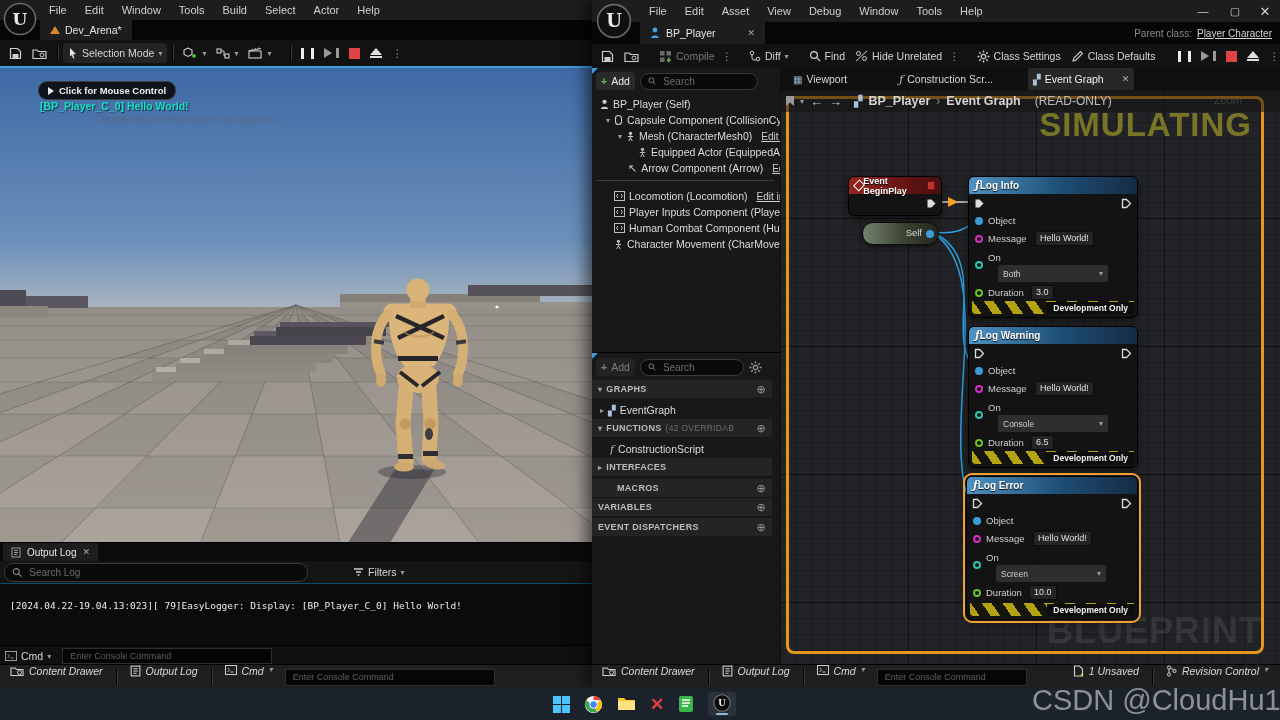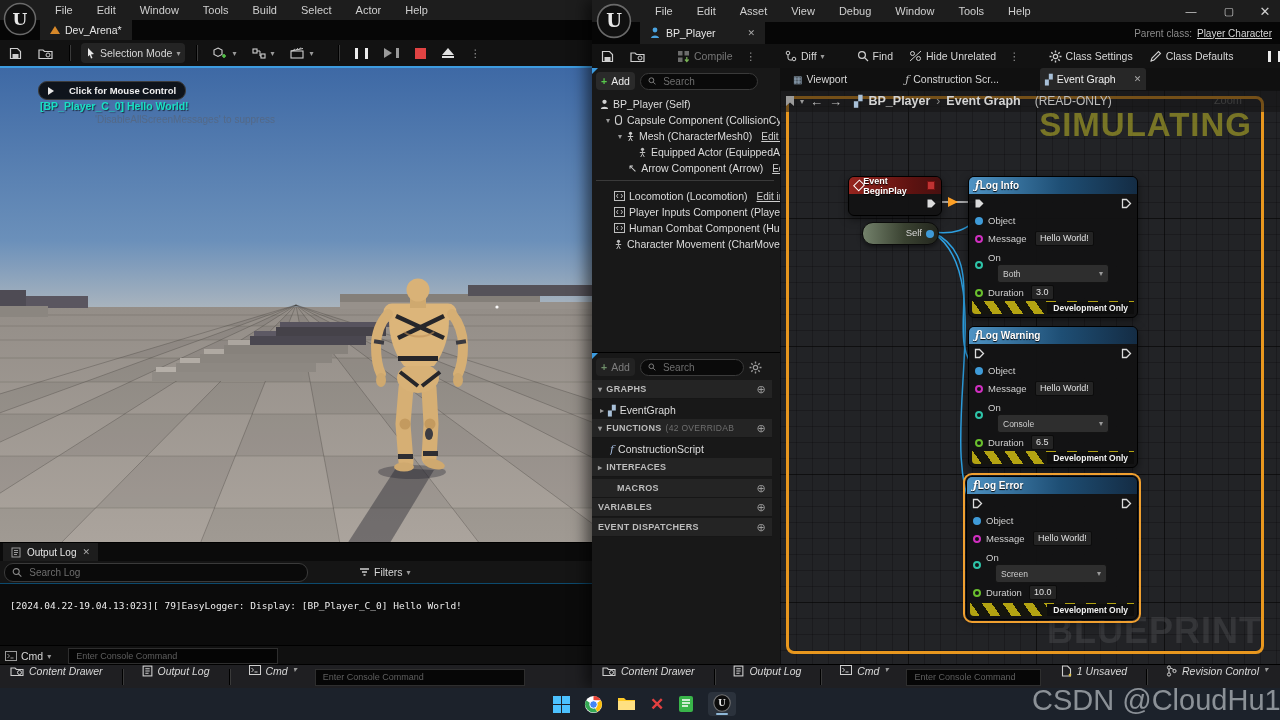--- a/index.html
+++ b/index.html
@@ -1,19 +1,19 @@
 <!DOCTYPE html>
 <html><head>
 <meta charset="utf-8">
 <style>
   html,body{margin:0;padding:0;background:#000;}
   #screen{position:relative;width:1280px;height:720px;overflow:hidden;background:#101010;
     font-family:"Liberation Sans",sans-serif;color:#cfcfcf;-webkit-font-smoothing:antialiased;}
   .abs{position:absolute;}
-  .row{display:flex;align-items:center;gap:6px;}
+  .row{display:flex;align-items:center;}
   .menu-item{font-size:11px;color:#cfcfcf;padding:0 9px;line-height:20px;white-space:nowrap;}
   .sep{width:1px;height:16px;background:#000;box-shadow:1px 0 0 #3a3a3a;margin:0 5px;}
   .tbtn{display:flex;align-items:center;gap:4px;color:#d6d6d6;font-size:10.5px;padding:0 5px;height:24px;white-space:nowrap;}
   .chev{font-size:8px;color:#9a9a9a;}
   .pill{background:#0a0a0a;border:1px solid #3a3a3a;border-radius:9px;height:17px;display:flex;align-items:center;padding:0 7px;gap:5px;}
   input.raw{background:transparent;border:none;outline:none;color:#bbb;font:10px "Liberation Sans",sans-serif;width:100%;}
   input.raw::placeholder{color:#6e6e6e;}
   input.mono::placeholder{color:#5f5f5f;}
   .mono{font-family:"DejaVu Sans Mono",monospace;}
   .treerow{position:absolute;display:flex;align-items:center;gap:4px;font-size:10.5px;color:#dcdcdc;height:16px;white-space:nowrap;overflow:hidden;}
@@ -273,21 +273,21 @@
           <rect x="410" y="228" width="16" height="12" fill="#cfa96f"></rect>
           <circle cx="418" cy="222" r="11.5" fill="#d9b277"></circle>
           <path d="M396,248 L444,270 M444,248 L398,270" stroke="#26262a" stroke-width="4.5" fill="none"></path>
           <rect x="398" y="288" width="40" height="5" fill="#26262a"></rect>
           <path d="M400,304 L418,318 M440,304 L422,318" stroke="#26262a" stroke-width="4" fill="none"></path>
           <path d="M404,264 C412,270 426,270 434,264" stroke="#c09159" stroke-width="2" fill="none" opacity="0.6"></path>
           <ellipse cx="429" cy="366" rx="4" ry="6" fill="#3c3c42"></ellipse>
         </g>
       </svg>
       
-      <div class="abs row" style="left:38px;top:13px;height:17px;background:rgba(8,8,8,0.88);border:1px solid #3c3c3c;border-radius:9px;padding:0 9px;gap:15px;">
+      <div class="abs row" style="left:38px;top:13px;height:17px;background:rgba(8,8,8,0.88);border:1px solid #3c3c3c;border-radius:9px;padding:0 9px;gap:5px;">
         <span style="width:0;height:0;border-top:4px solid transparent;border-bottom:4px solid transparent;border-left:6px solid #e8e8e8;"></span>
         <span style="font-size:9.5px;font-weight:bold;color:#f0f0f0;">Click for Mouse Control</span>
       </div>
       <div class="abs" style="left:40px;top:32px;font-size:10.5px;font-weight:bold;color:#19e0c4;text-shadow:1px 1px 1px rgba(0,0,0,.6);">[BP_Player_C_0] Hello World!</div>
       <div class="abs" style="left:95px;top:46px;font-size:10px;color:rgba(90,95,105,0.55);">'DisableAllScreenMessages' to suppress</div>
     </div>
 
     <div class="abs" style="left:0;top:542px;width:592px;height:122px;background:#151515;border-top:1px solid #000;">
       <div class="abs" style="left:0;top:0;width:592px;height:18px;background:#0b0b0b;">
         <div class="abs row" style="left:3px;top:0;height:18px;background:#1d1d1d;padding:0 8px;gap:6px;">

